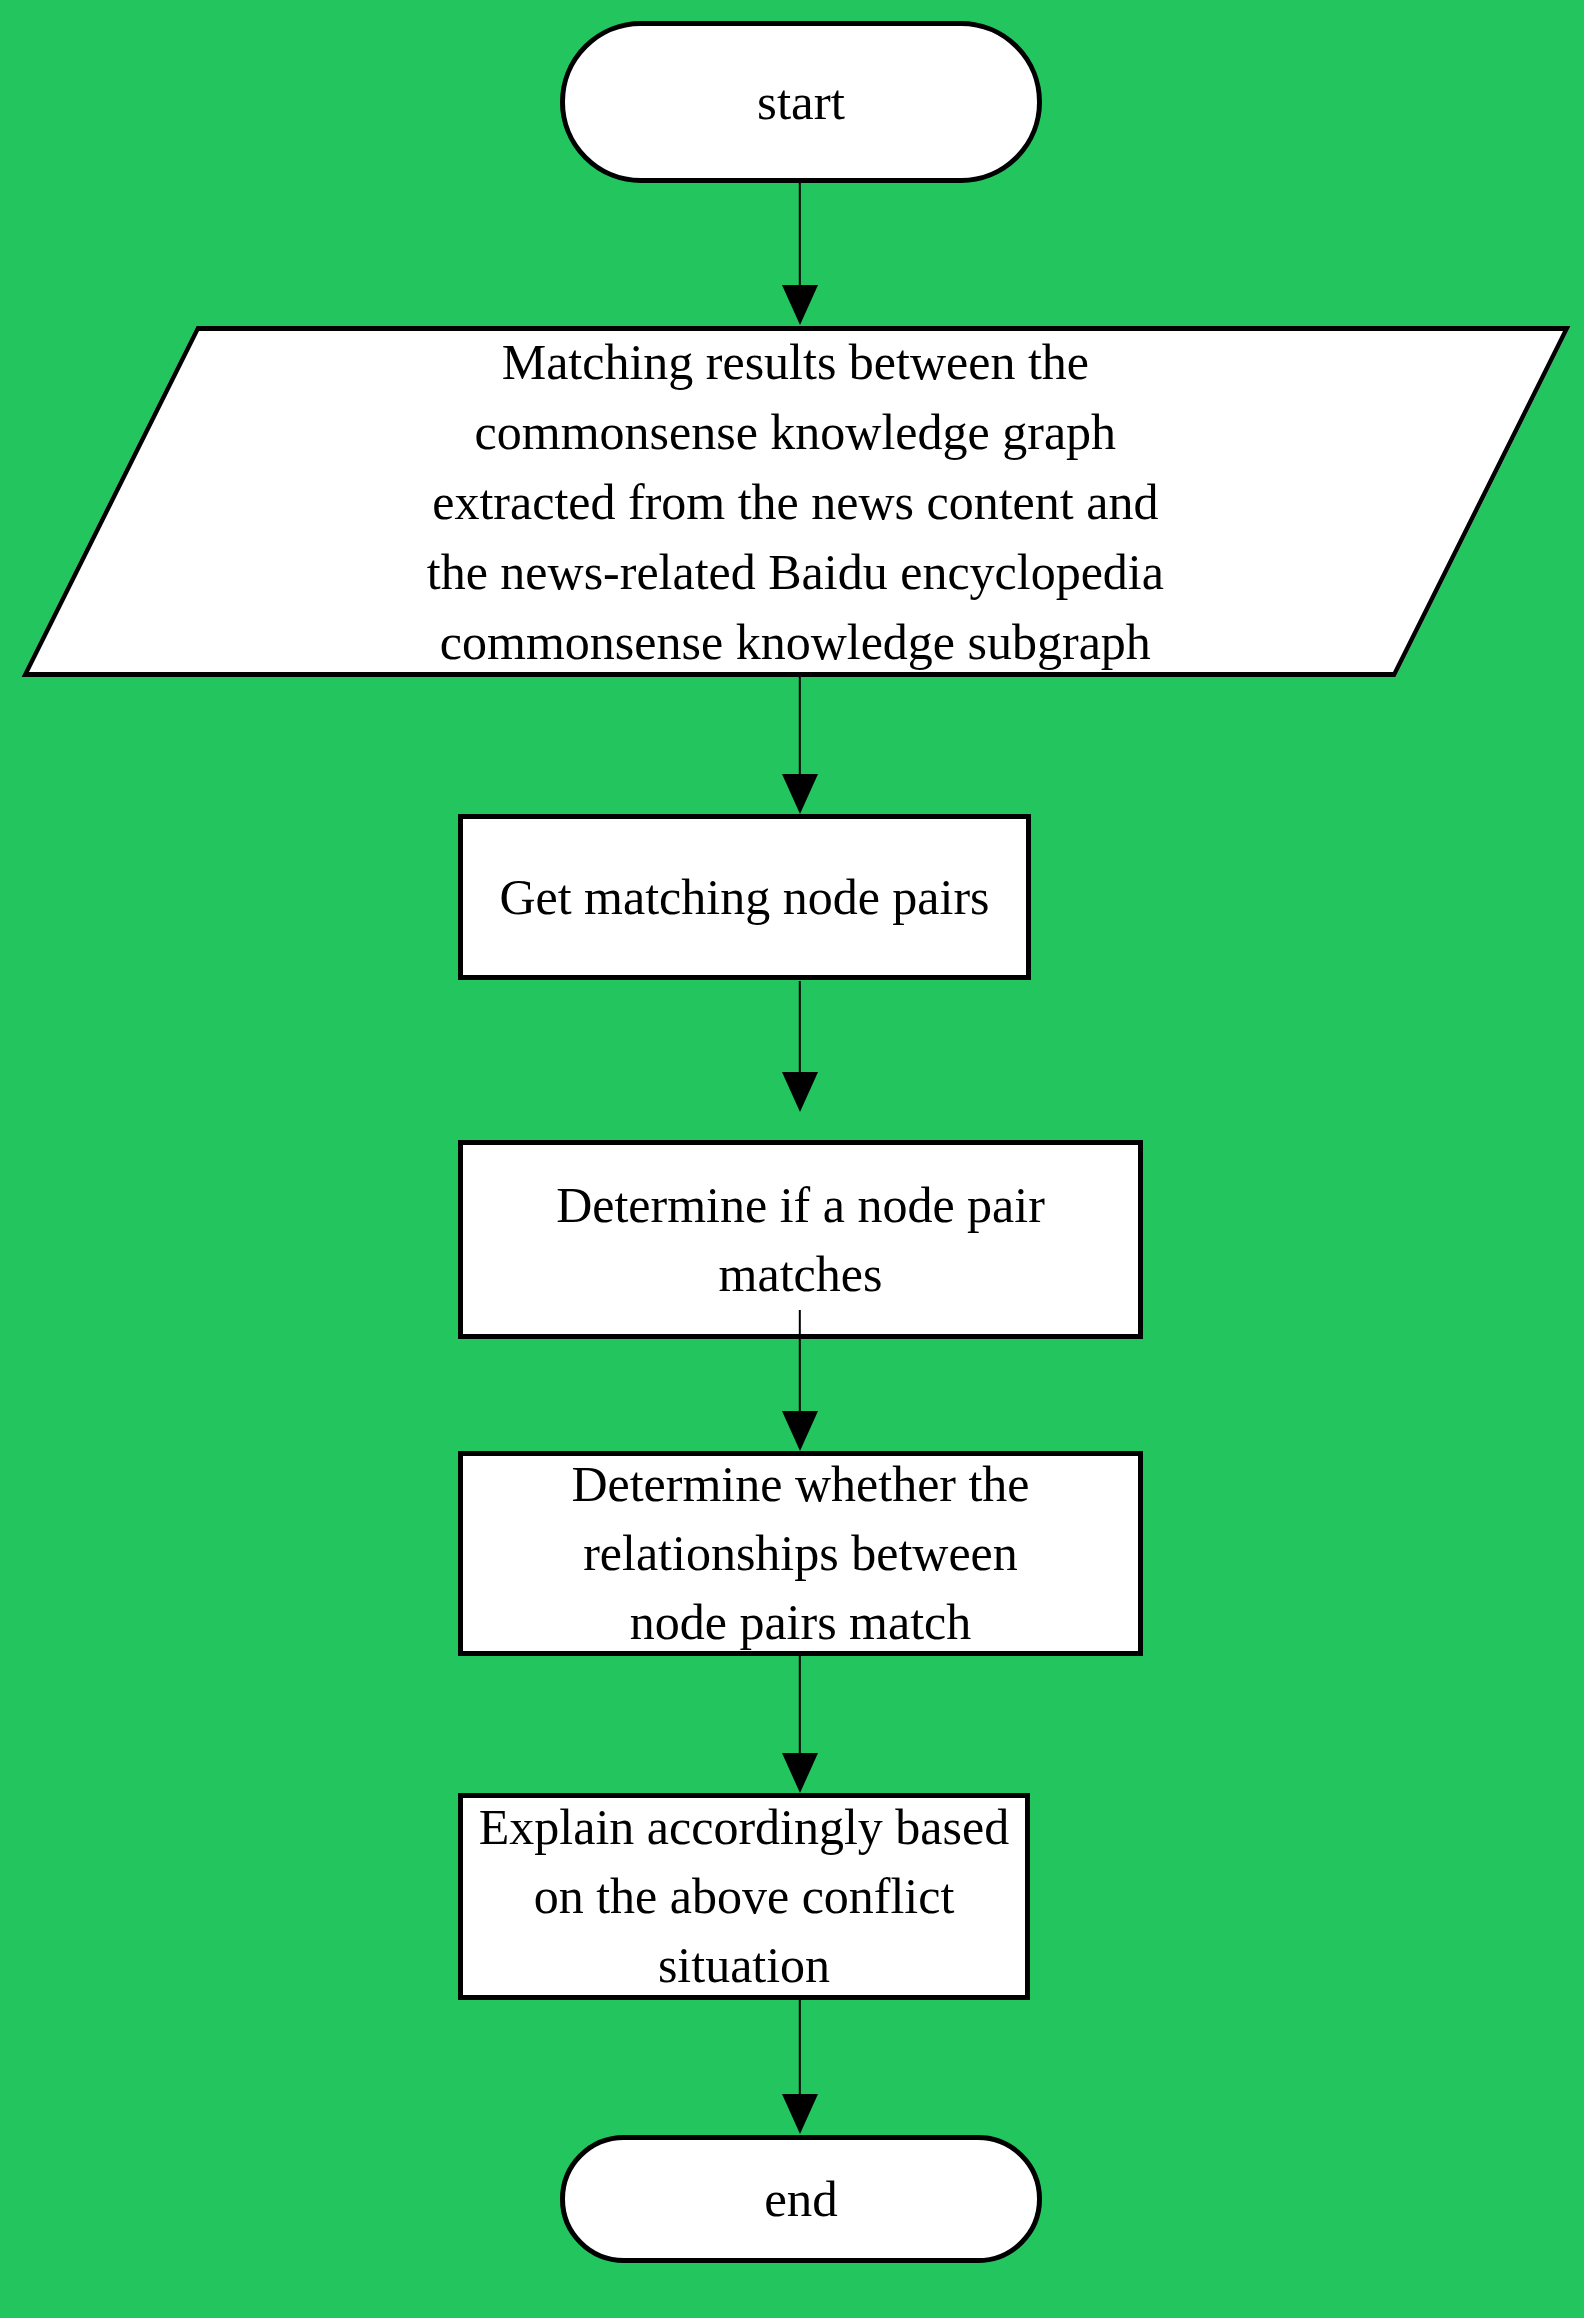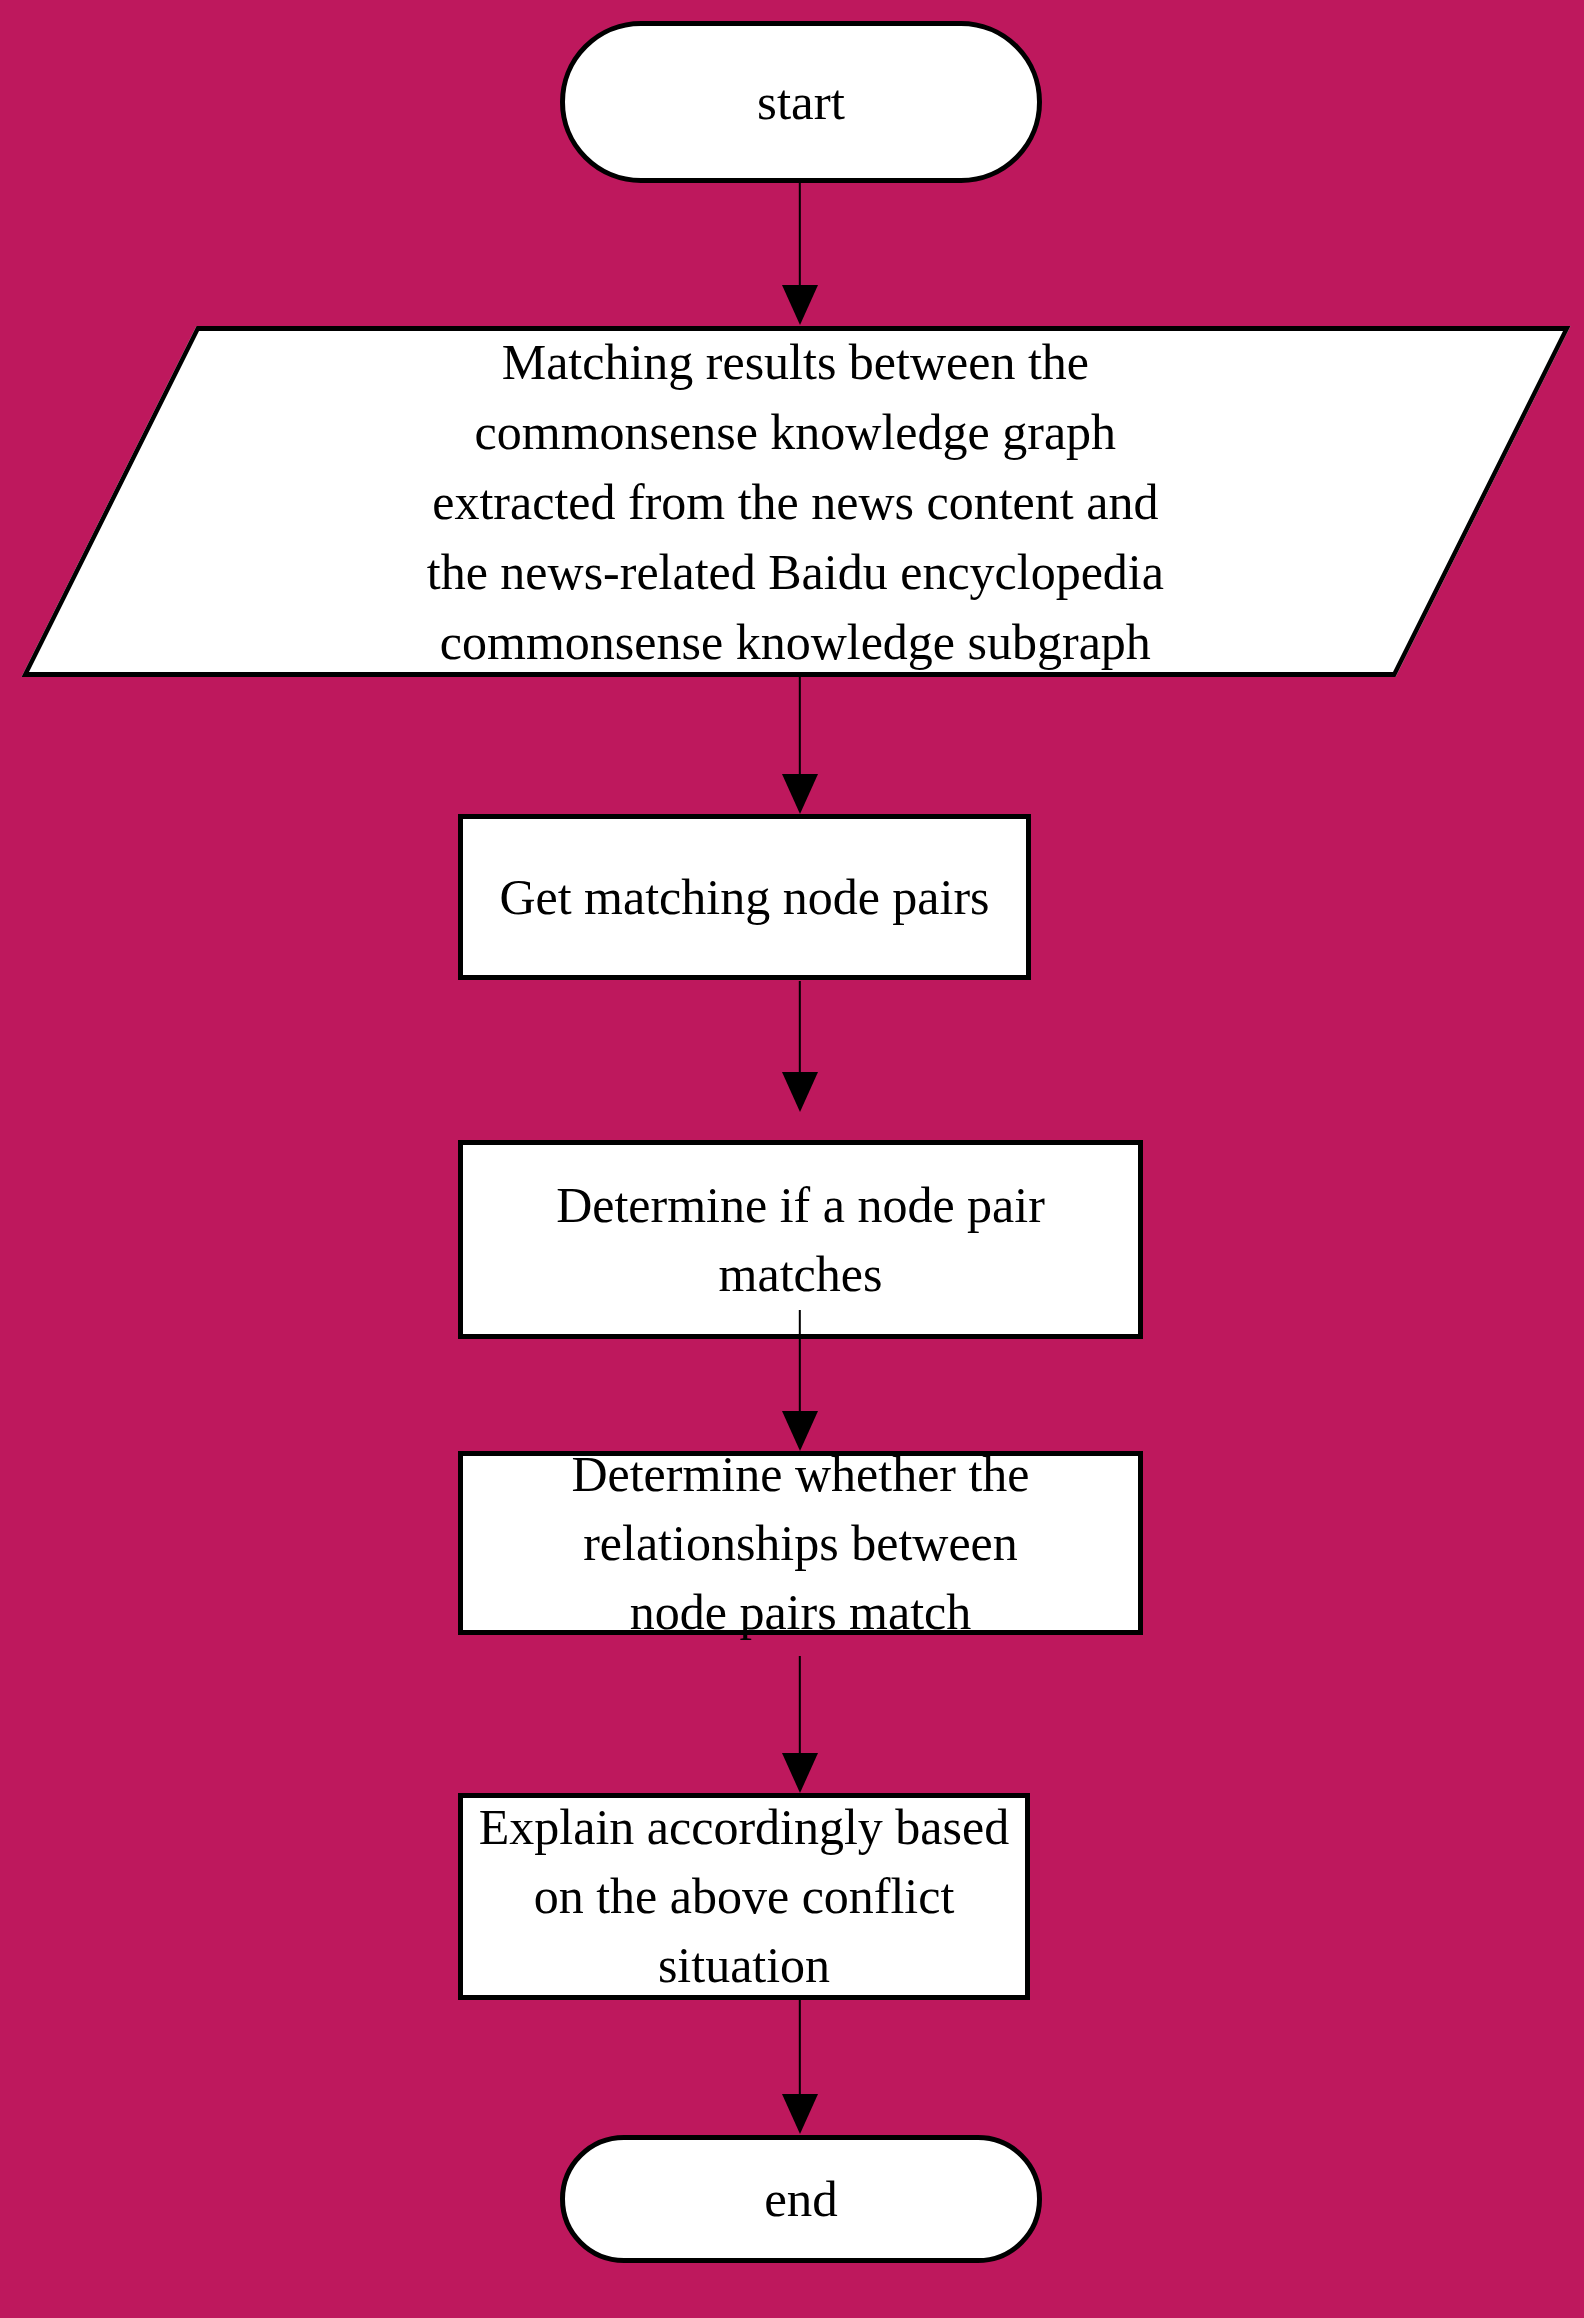--- a/index.html
+++ b/index.html
@@ -4,21 +4,21 @@
 <style>
   html, body {
     margin: 0;
     padding: 0;
     background: #ffffff;
   }
   .canvas {
     position: relative;
     width: 1585px;
     height: 2319px;
-    background: #be185d;
+    background: #22c55e;
     font-family: "Liberation Serif", "DejaVu Serif", serif;
     color: #000000;
     overflow: hidden;
   }
   .node {
     position: absolute;
     box-sizing: border-box;
     border: 5.6px solid #000000;
     background: #ffffff;
     display: flex;
@@ -109,21 +109,21 @@
   <div class="node" style="left:458px; top:1140px; width:685px; height:199px;">
     <span class="label">Determine if a node pair
 matches</span>
   </div>
 
   <div class="arrow" style="left:781px; top:1310px; height:141px;">
     <div class="shaft" style="height:103px;"></div>
     <div class="head"></div>
   </div>
 
-  <div class="node" style="left:458px; top:1451px; width:685px; height:184px;">
+  <div class="node" style="left:458px; top:1451px; width:685px; height:205px;">
     <span class="label">Determine whether the
 relationships between
 node pairs match</span>
   </div>
 
   <div class="arrow" style="left:781px; top:1656px; height:137px;">
     <div class="shaft" style="height:99px;"></div>
     <div class="head"></div>
   </div>
 

